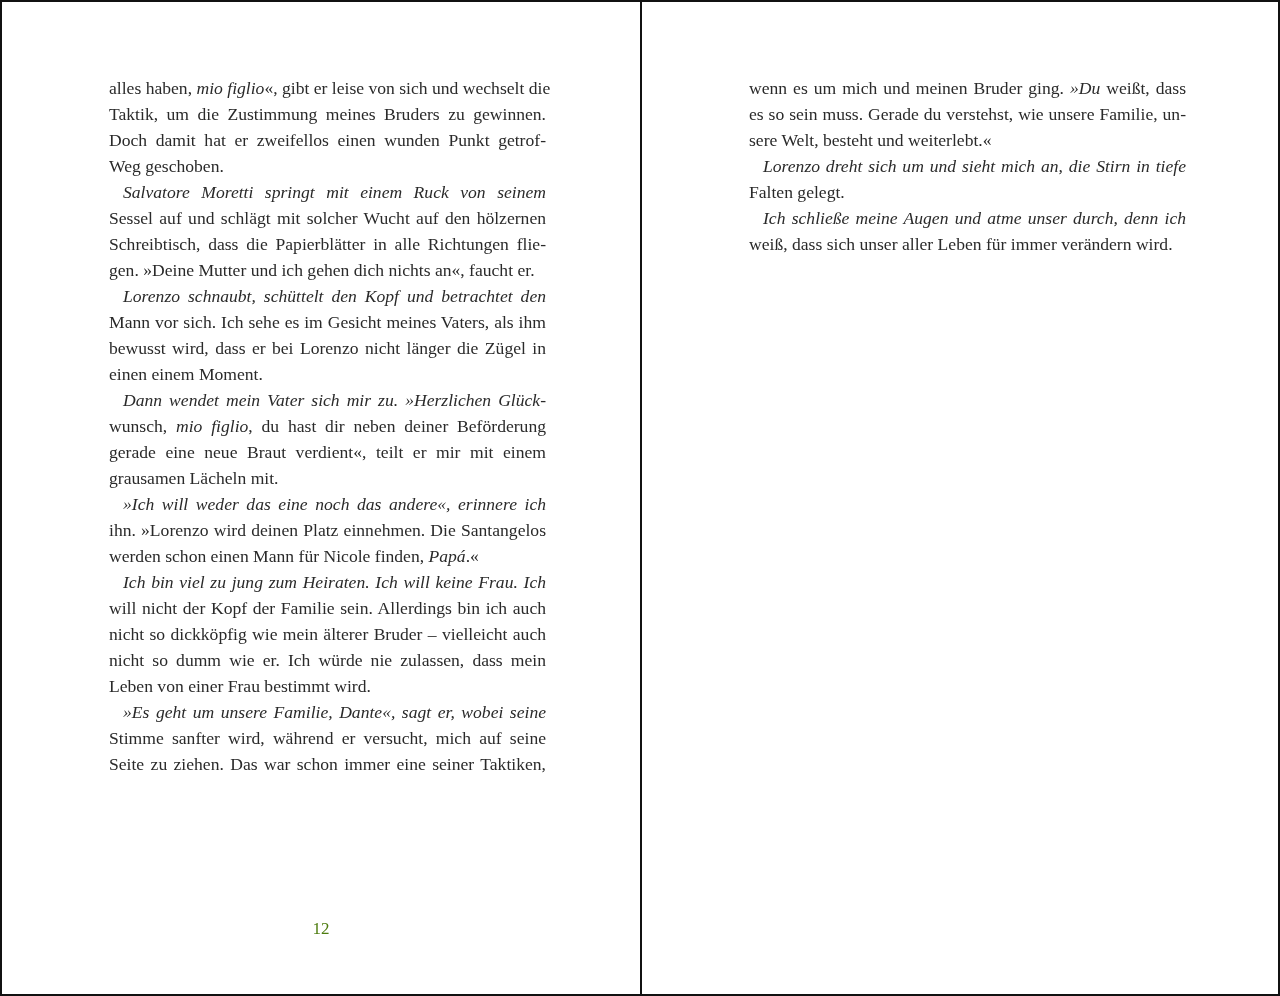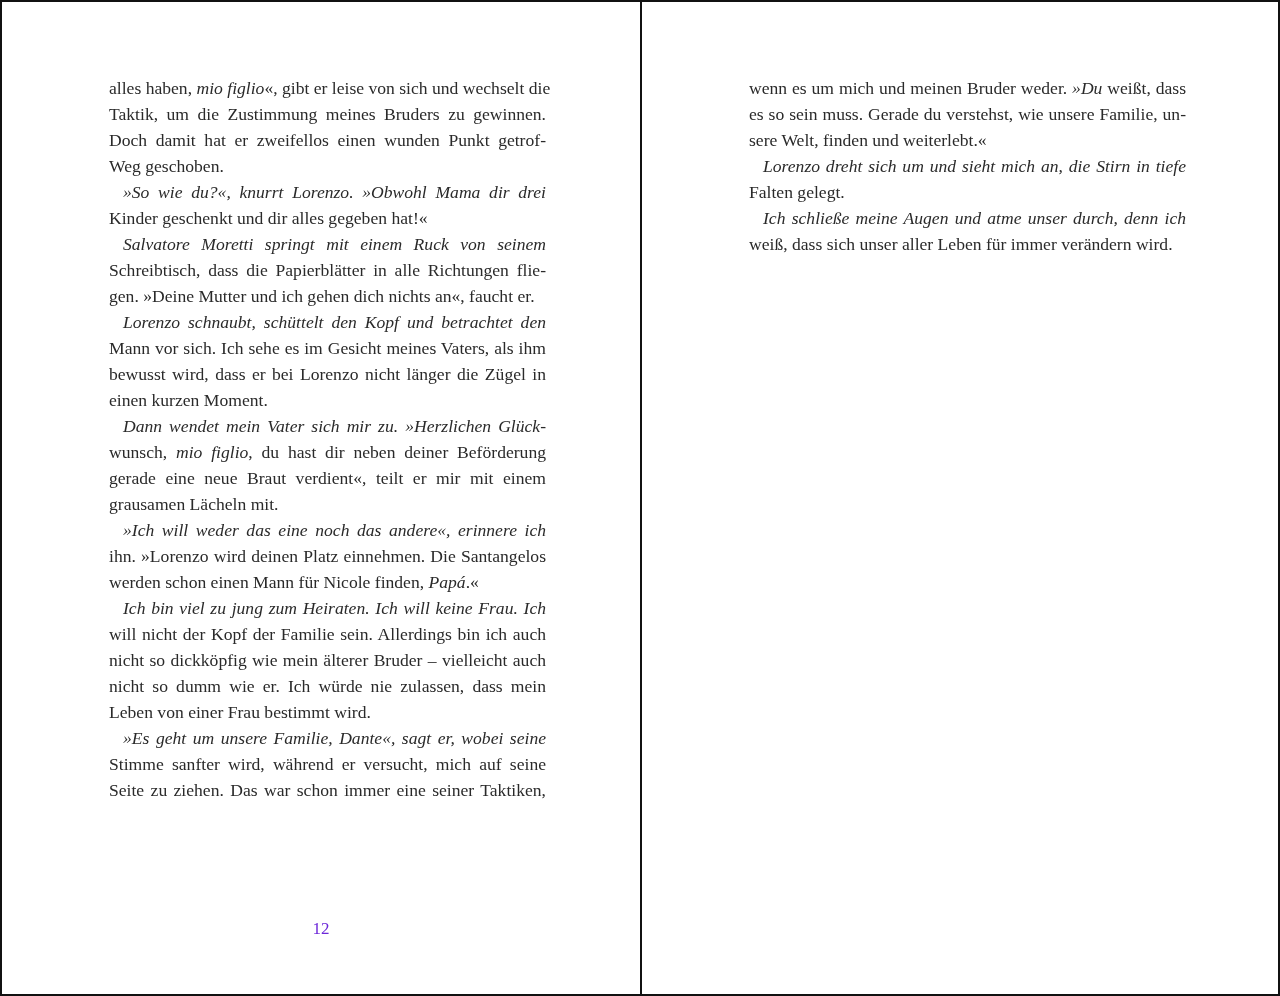--- a/index.html
+++ b/index.html
@@ -65,49 +65,46 @@
     .line.indent { padding-left: 14px; font-style: italic; }
     .it { font-style: italic; }
     .folio {
       position: absolute;
       left: 0;
       width: 638px;
       top: 917px;
       text-align: center;
       font-family: "Liberation Serif", "DejaVu Serif", serif;
       font-size: 17px;
-      color: #6d28d9;
+      color: #4d7c0f;
     }
   </style>
 </head>
 <body>
 
 <div class="spread">
   <div class="page page-left">
     <div class="text-block">
         <div class="para">
           <span class="line"><span>alles haben, </span><span class="it">mio figlio</span><span>«, gibt er leise von sich und wechselt die</span></span>
           <span class="line"><span>Taktik, um die Zustimmung meines Bruders zu gewinnen.</span></span>
           <span class="line"><span>Doch damit hat er zweifellos einen wunden Punkt getrof-</span></span>
           <span class="line last"><span>Weg geschoben.</span></span>
         </div>
         <div class="para">
-          <span class="line indent"><span>»So wie du?«, knurrt Lorenzo. »Obwohl Mama dir drei</span></span>
-          <span class="line last"><span>Kinder geschenkt und dir alles gegeben hat!«</span></span>
-        </div>
-        <div class="para">
           <span class="line indent"><span>Salvatore Moretti springt mit einem Ruck von seinem</span></span>
+          <span class="line"><span>Sessel auf und schlägt mit solcher Wucht auf den hölzernen</span></span>
           <span class="line"><span>Schreibtisch, dass die Papierblätter in alle Richtungen flie-</span></span>
           <span class="line last"><span>gen. »Deine Mutter und ich gehen dich nichts an«, faucht er.</span></span>
         </div>
         <div class="para">
           <span class="line indent"><span>Lorenzo schnaubt, schüttelt den Kopf und betrachtet den</span></span>
           <span class="line"><span>Mann vor sich. Ich sehe es im Gesicht meines Vaters, als ihm</span></span>
           <span class="line"><span>bewusst wird, dass er bei Lorenzo nicht länger die Zügel in</span></span>
-          <span class="line last"><span>einen kurzen Moment.</span></span>
+          <span class="line last"><span>einen einem Moment.</span></span>
         </div>
         <div class="para">
           <span class="line indent"><span>Dann wendet mein Vater sich mir zu. »Herzlichen Glück-</span></span>
           <span class="line"><span>wunsch, </span><span class="it">mio figlio</span><span>, du hast dir neben deiner Beförderung</span></span>
           <span class="line"><span>gerade eine neue Braut verdient«, teilt er mir mit einem</span></span>
           <span class="line last"><span>grausamen Lächeln mit.</span></span>
         </div>
         <div class="para">
           <span class="line indent"><span>»Ich will weder das eine noch das andere«, erinnere ich</span></span>
           <span class="line"><span>ihn. »Lorenzo wird deinen Platz einnehmen. Die Santangelos</span></span>
@@ -125,23 +122,23 @@
           <span class="line"><span>Stimme sanfter wird, während er versucht, mich auf seine</span></span>
           <span class="line"><span>Seite zu ziehen. Das war schon immer eine seiner Taktiken,</span></span>
         </div>
       </div>
     <div class="folio">12</div>
   </div>
   <div class="divider"></div>
   <div class="page page-right">
     <div class="text-block">
         <div class="para">
-          <span class="line"><span>wenn es um mich und meinen Bruder weder. </span><span class="it">»Du</span><span> weißt, dass</span></span>
+          <span class="line"><span>wenn es um mich und meinen Bruder ging. </span><span class="it">»Du</span><span> weißt, dass</span></span>
           <span class="line"><span>es so sein muss. Gerade du verstehst, wie unsere Familie, un-</span></span>
-          <span class="line last"><span>sere Welt, finden und weiterlebt.«</span></span>
+          <span class="line last"><span>sere Welt, besteht und weiterlebt.«</span></span>
         </div>
         <div class="para">
           <span class="line indent"><span>Lorenzo dreht sich um und sieht mich an, die Stirn in tiefe</span></span>
           <span class="line last"><span>Falten gelegt.</span></span>
         </div>
         <div class="para">
           <span class="line indent"><span>Ich schließe meine Augen und atme unser durch, denn ich</span></span>
           <span class="line last"><span>weiß, dass sich unser aller Leben für immer verändern wird.</span></span>
         </div>
       </div>

